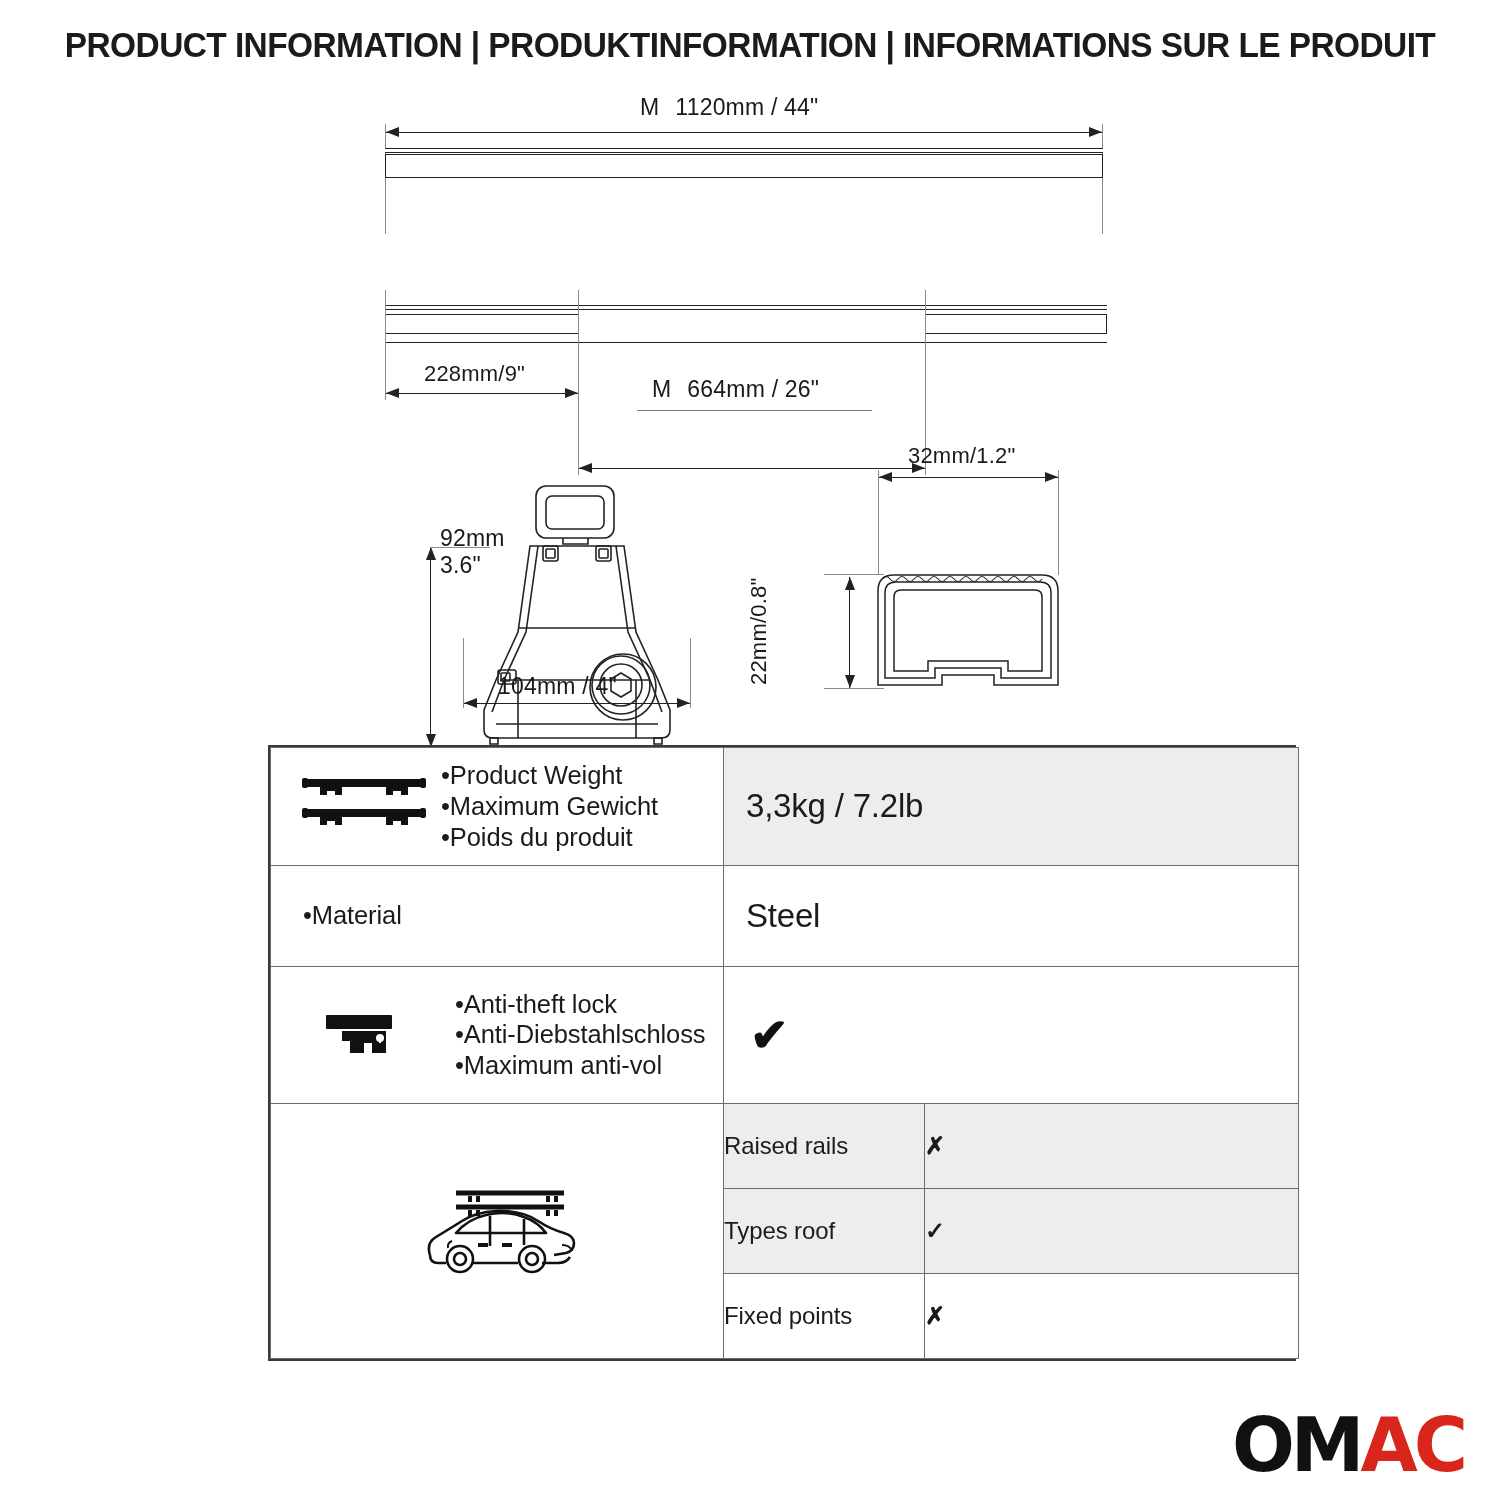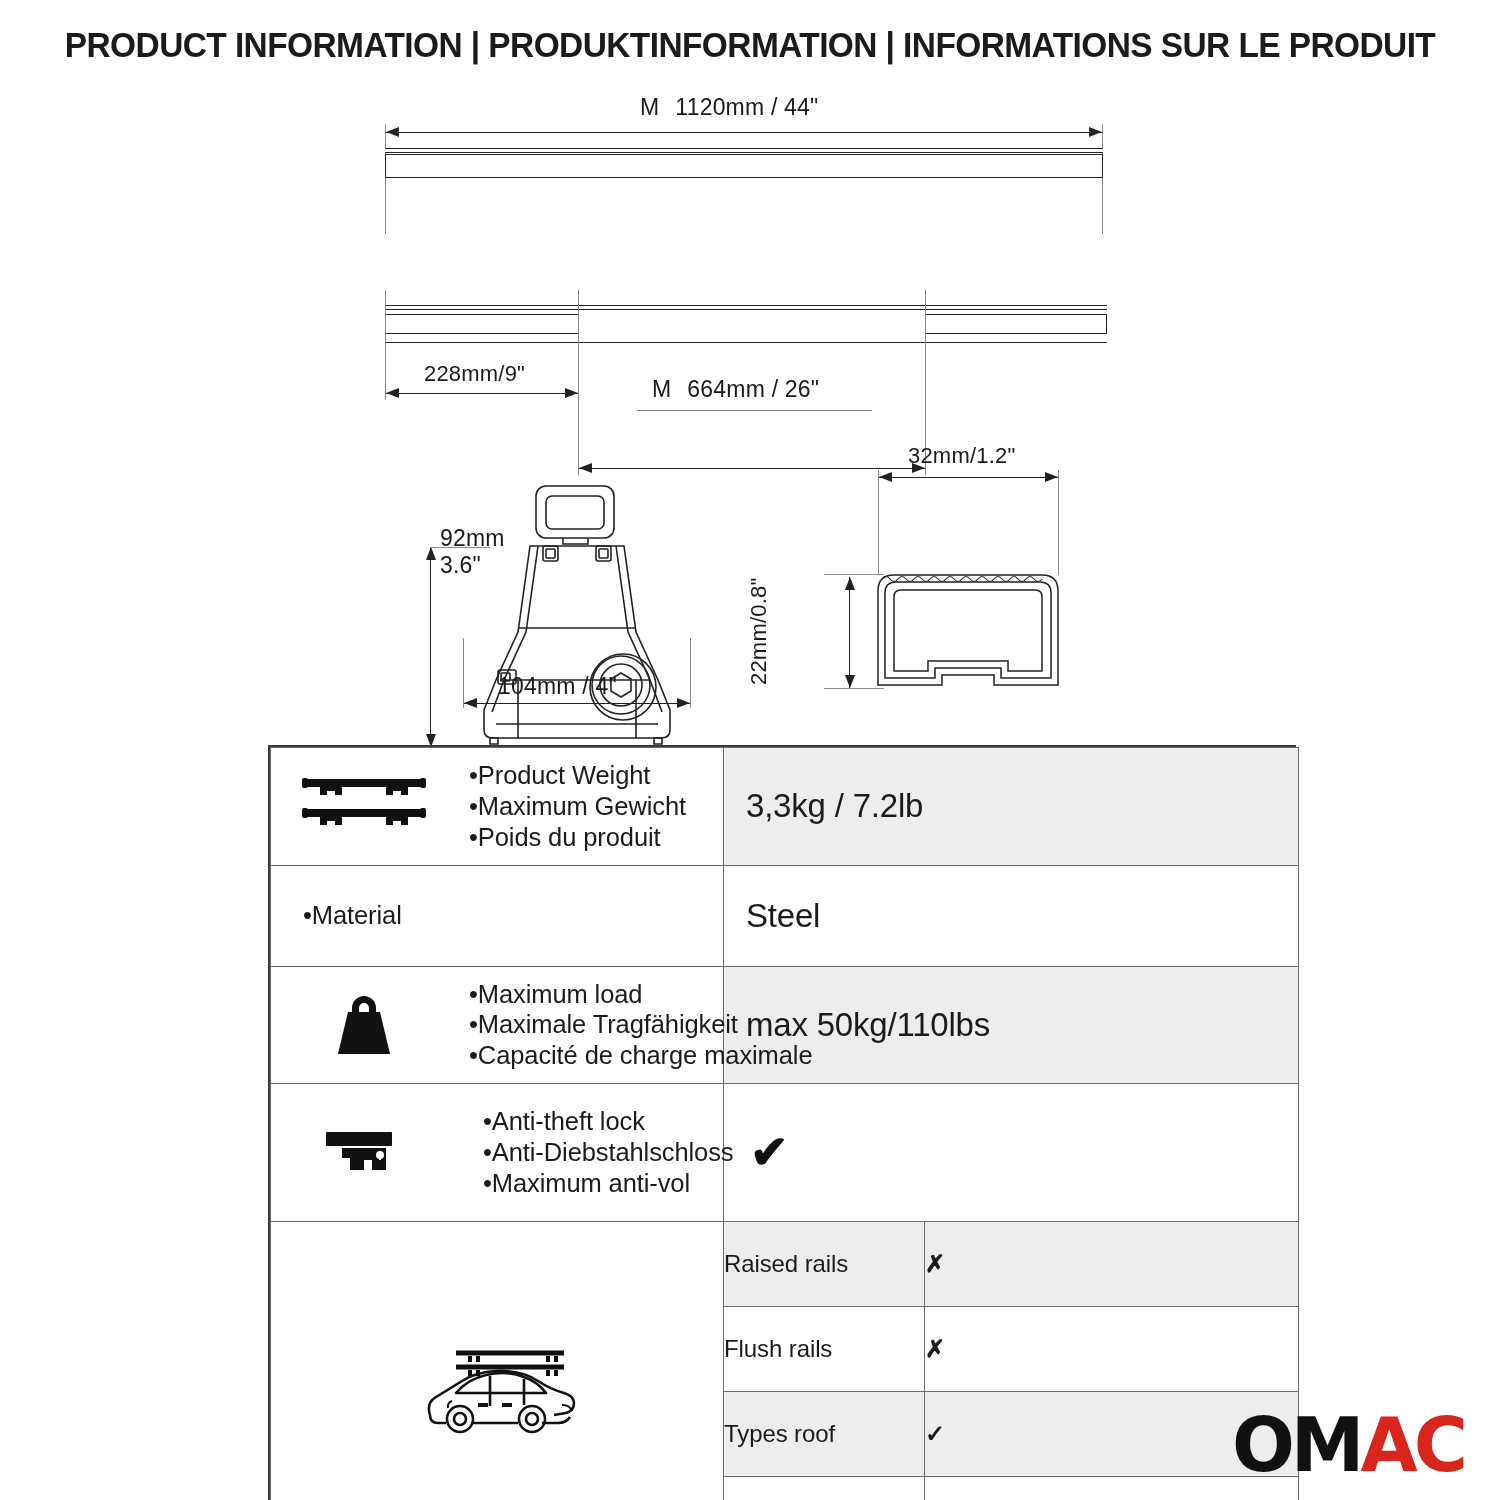--- a/index.html
+++ b/index.html
@@ -136,21 +136,21 @@
   }
   .col-icon  { width: 452px; }
   .col-value { width: 574px; }
 
   .row-shade { background: #ededed; }
   .row-plain { background: #ffffff; }
 
   .label-block {
     display: flex;
     align-items: center;
-    gap: 30px;
+    gap: 2px;
     padding: 12px 6px 12px 18px;
   }
   .label-lines {
     font-size: 25.5px;
     line-height: 1.21;
     color: #1b1b1b;
     letter-spacing: -0.1px;
   }
   .label-lines div { white-space: nowrap; }
 
@@ -389,42 +389,20 @@
           <div class="label-lines">
             <div>•Material</div>
           </div>
         </div>
       </td>
       <td class="col-value row-plain">
         <div class="value-text">Steel</div>
       </td>
     </tr>
 
-    <tr>
-      <td class="col-icon row-plain">
-        <div class="label-block">
-          <div class="icon-box">
-            <svg width="76" height="70" viewBox="0 0 76 70">
-              <g fill="#111">
-                <path d="M26 18 a12 12 0 0 1 24 0 v4 h-7 v-4 a5 5 0 0 0 -10 0 v4 h-7 z"></path>
-                <path d="M22 22 h32 l10 42 h-52 z"></path>
-              </g>
-            </svg>
-          </div>
-          <div class="label-lines">
-            <div>•Maximum load</div>
-            <div>•Maximale Tragfähigkeit</div>
-            <div>•Capacité de charge maximale</div>
-          </div>
-        </div>
-      </td>
-      <td class="col-value row-shade">
-        <div class="value-text">max 50kg/110lbs</div>
-      </td>
-    </tr>
 
     <tr>
       <td class="col-icon row-plain">
         <div class="label-block" style="padding:22px 6px 22px 18px;">
           <div class="icon-box">
             <svg width="92" height="56" viewBox="0 0 92 56">
               <g fill="#111">
                 <rect x="8" y="8" width="66" height="14" rx="1"></rect>
                 <path d="M24 24 h44 v22 h-14 v-10 h-8 v10 h-14 v-12 h-8 z"></path>
                 <circle cx="62" cy="31" r="4" fill="#fff"></circle>
@@ -475,24 +453,20 @@
           </div>
         </div>
       </td>
       <td class="col-value row-plain" style="padding:0;">
         <table class="roof-table">
           <tbody>
                 <tr class="row-shade">
             <td class="roof-name row-shade">Raised rails</td>
             <td class="roof-mark row-shade">✗</td>
           </tr>
-          <tr class="row-plain">
-            <td class="roof-name row-plain">Flush rails</td>
-            <td class="roof-mark row-plain">✗</td>
-          </tr>
           <tr class="row-shade">
             <td class="roof-name row-shade">Types roof</td>
             <td class="roof-mark row-shade">✓</td>
           </tr>
           <tr class="row-plain">
             <td class="roof-name row-plain">Fixed points</td>
             <td class="roof-mark row-plain">✗</td>
           </tr>
         </tbody>
             </table>

